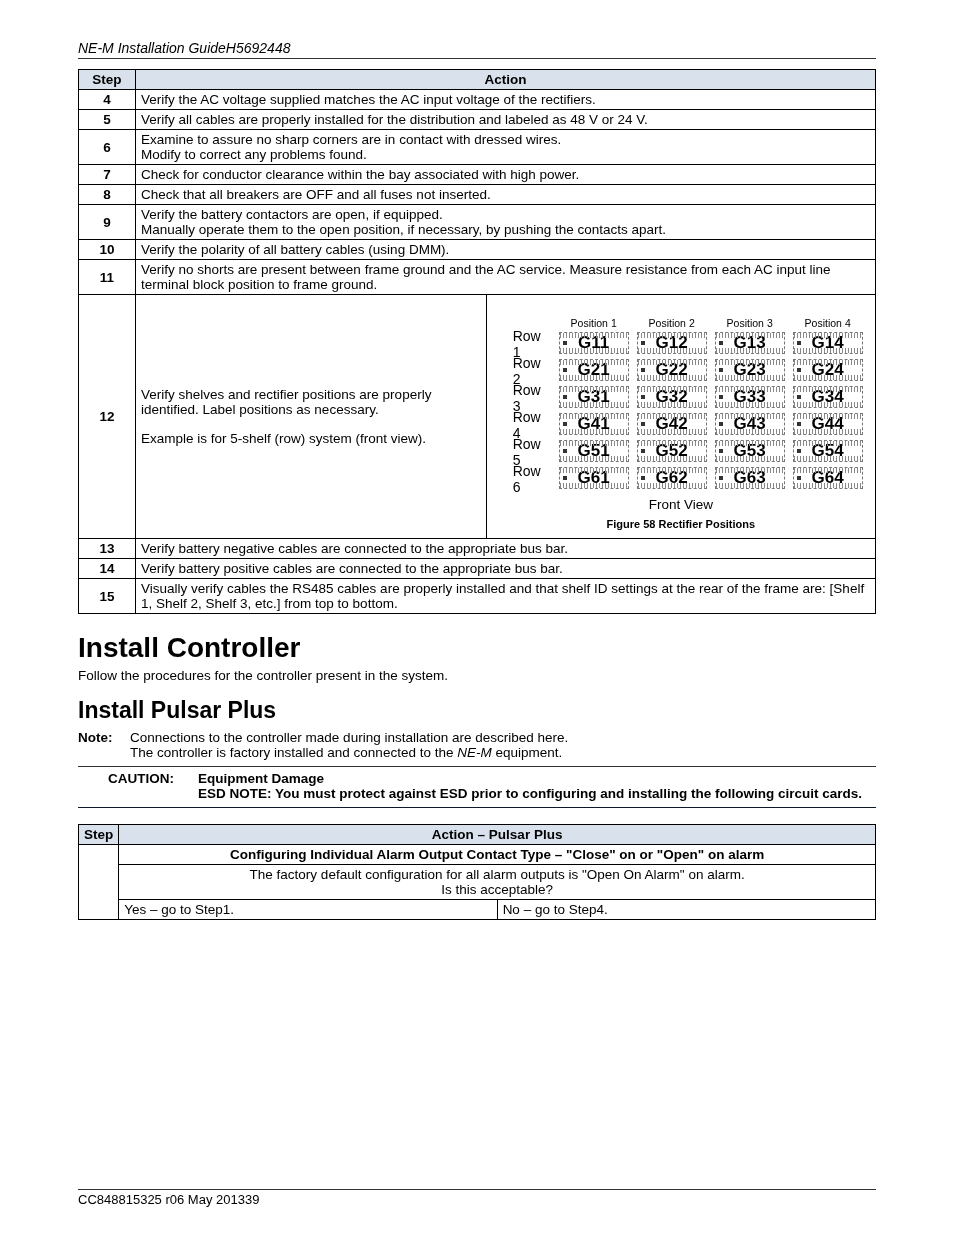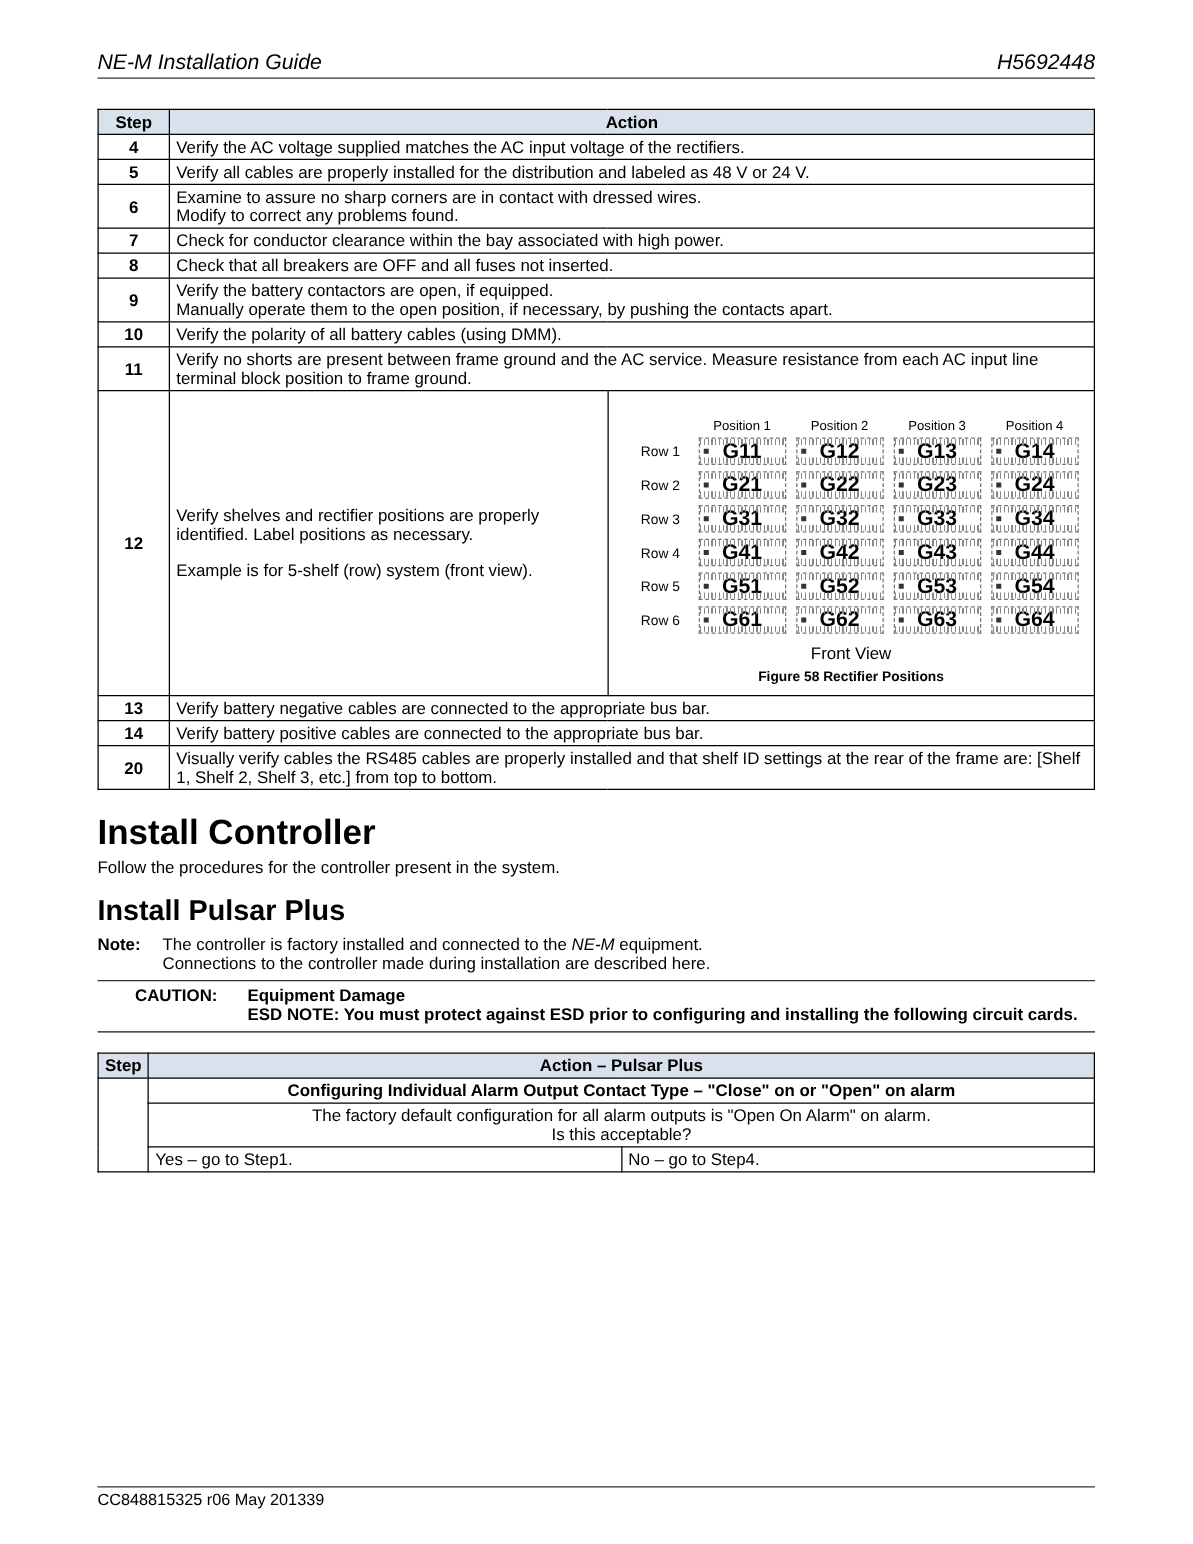--- a/index.html
+++ b/index.html
@@ -13,26 +13,25 @@
   }
   .page {
     width: 954px;
     height: 1235px;
     box-sizing: border-box;
     padding: 40px 78px 38px 78px;
     position: relative;
   }
   .hdr {
     display: flex;
-    justify-content: space-between;
     font-style: italic;
-    font-size: 17px;
+    font-size: 14px;
     border-bottom: 1px solid #333;
     padding-bottom: 2px;
-    margin-bottom: 24px;
+    margin-bottom: 10px;
   }
   .ftr {
     position: absolute;
     left: 78px; right: 78px; bottom: 28px;
     display: flex;
     font-size: 13px;
     border-top: 1px solid #333;
     padding-top: 2px;
   }
   table.steps {
@@ -64,21 +63,21 @@
     margin: 0 0 16px 0;
     display: grid;
     grid-template-columns: 120px 1fr;
     font-weight: 700;
     font-size: 13.5px;
   }
   .cautionbox .clabel { padding-left: 30px; }
   
   .figwrap { display: grid; grid-template-columns: 48px repeat(4, 70px); grid-auto-rows: 24px; gap: 3px 8px; justify-content: start; padding-left: 10px; }
   .poshdr { font-size: 10.5px; text-align: center; align-self: end; }
-  .rowlbl { font-size: 11px; align-self: center; padding-left: 10px; }
+  .rowlbl { font-size: 14px; align-self: center; padding-left: 10px; }
   .rect {
     border: 1px dashed #777;
     height: 20px;
     position: relative;
     display:flex; align-items:center; justify-content:center;
     font-weight: 700;
     font-size: 17px;
     overflow: hidden;
   }
   .rect::before, .rect::after {
@@ -290,38 +289,38 @@
             <div>Verify battery negative cables are connected to the appropriate bus bar.</div>
           </td>
         </tr>
         <tr>
           <td class="stepcell">14</td>
           <td colspan="2">
             <div>Verify battery positive cables are connected to the appropriate bus bar.</div>
           </td>
         </tr>
         <tr>
-          <td class="stepcell">20</td>
+          <td class="stepcell">15</td>
           <td colspan="2">
             <div>Visually verify cables the RS485 cables are properly installed and that shelf ID settings at the rear of the frame are: [Shelf 1, Shelf 2, Shelf 3, etc.] from top to bottom.</div>
           </td>
         </tr>
       </tbody>
   </table>
 
   <h1 class="sec">Install Controller</h1>
   <p class="lead">Follow the procedures for the controller present in the system.</p>
 
   <h2 class="sub">Install Pulsar Plus</h2>
 
   <div class="notegrid">
     <div class="lbl">Note:</div>
     <div id="notebody">
+        <div>Connections to the controller made during installation are described here.</div>
         <div>The controller is factory installed and connected to the <span class="ital">NE-M</span> equipment.</div>
-        <div>Connections to the controller made during installation are described here.</div>
       </div>
   </div>
 
   <div class="cautionbox">
     <div class="clabel">CAUTION:</div>
     <div>
       <div>Equipment Damage</div>
       <div>ESD NOTE:  You must protect against ESD prior to configuring and installing the following circuit cards.</div>
     </div>
   </div>

